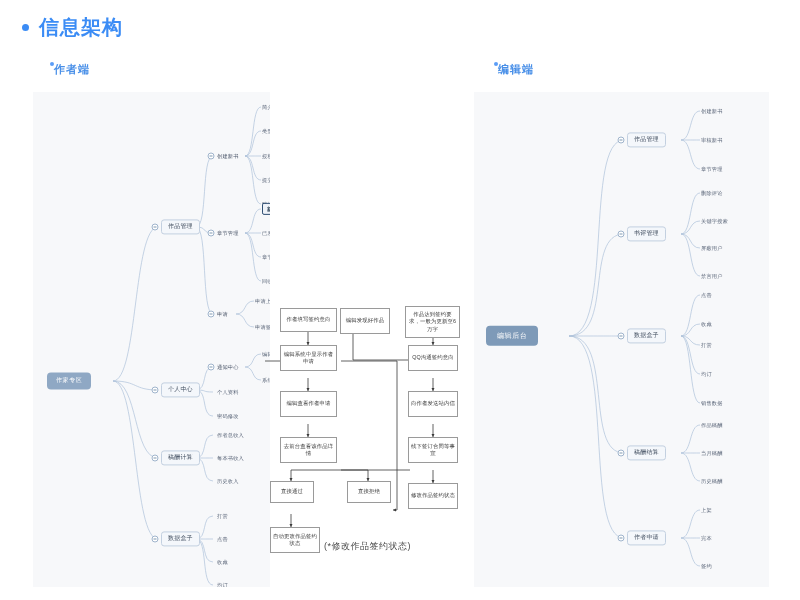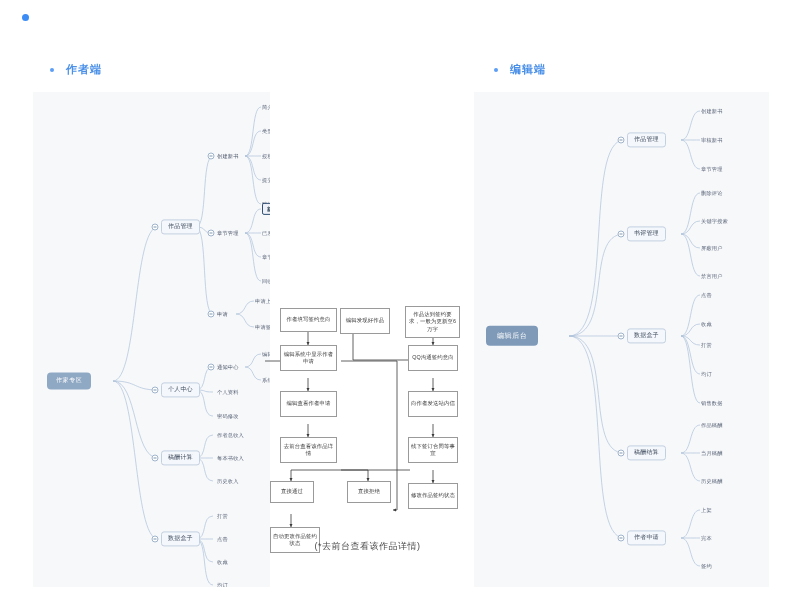--- a/index.html
+++ b/index.html
@@ -7,21 +7,21 @@
     width:800px;height:600px;background:#ffffff;
     font-family:"Liberation Sans","DejaVu Sans",sans-serif;
     overflow:hidden;position:relative;
   }
   
   .page-title{
     position:absolute;left:22px;top:14px;display:flex;align-items:center;gap:10px;
   }
   .page-title .bullet{width:7px;height:7px;border-radius:50%;background:#3b8cf5;display:block;}
   .page-title .txt{font-size:20px;color:#3b8cf5;font-weight:600;letter-spacing:1px;}
-  .sub-title{position:absolute;display:flex;align-items:center;gap:12px;}
+  .sub-title{position:absolute;display:flex;}
   .sub-title .bullet{width:4px;height:4px;border-radius:50%;background:#5b9df7;display:block;}
   .sub-title .txt{font-size:11px;color:#4a90e8;font-weight:700;letter-spacing:1px;}
   #subtitle-author{left:50px;top:62px;}
   #subtitle-editor{left:494px;top:62px;}
 
   
   .mindmap{position:absolute;background:#f7f8fa;overflow:hidden;}
   #mindmap-author{left:33px;top:92px;width:237px;height:495px;}
   #mindmap-editor{left:474px;top:92px;width:295px;height:495px;}
   .mindmap svg{position:absolute;left:0;top:0;}
@@ -65,20 +65,21 @@
   .flow-caption{
     position:absolute;left:265px;top:540px;width:205px;text-align:center;
     font-size:9px;color:#4a4a4a;letter-spacing:.5px;
   }
 </style>
 </head>
 <body>
 
 <div class="page-title">
   <span class="bullet"></span>
+  <span class="txt">信息架构</span>
 </div>
 
 <div class="sub-title" id="subtitle-author">
   <span class="bullet"></span>
   <span class="txt">作者端</span>
 </div>
 
 <div class="sub-title" id="subtitle-editor">
   <span class="bullet"></span>
   <span class="txt">编辑端</span>
@@ -294,13 +295,13 @@
   <div class="fbox" style="left:15px;top:137px;width:57px;height:26px;">去前台查看该作品详情</div>
   <div class="fbox" style="left:143px;top:137px;width:50px;height:26px;">线下签订合同等事宜</div>
 
   <div class="fbox" style="left:5px;top:181px;width:44px;height:22px;">直接通过</div>
   <div class="fbox" style="left:82px;top:181px;width:44px;height:22px;">直接拒绝</div>
   <div class="fbox" style="left:143px;top:183px;width:50px;height:26px;">修改作品签约状态</div>
 
   <div class="fbox" style="left:5px;top:227px;width:50px;height:26px;">自动更改作品签约状态</div>
 </div>
 
-<div class="flow-caption">(*去前台查看该作品详情)</div>
+<div class="flow-caption">(*修改作品签约状态)</div>
 
 </body></html>

